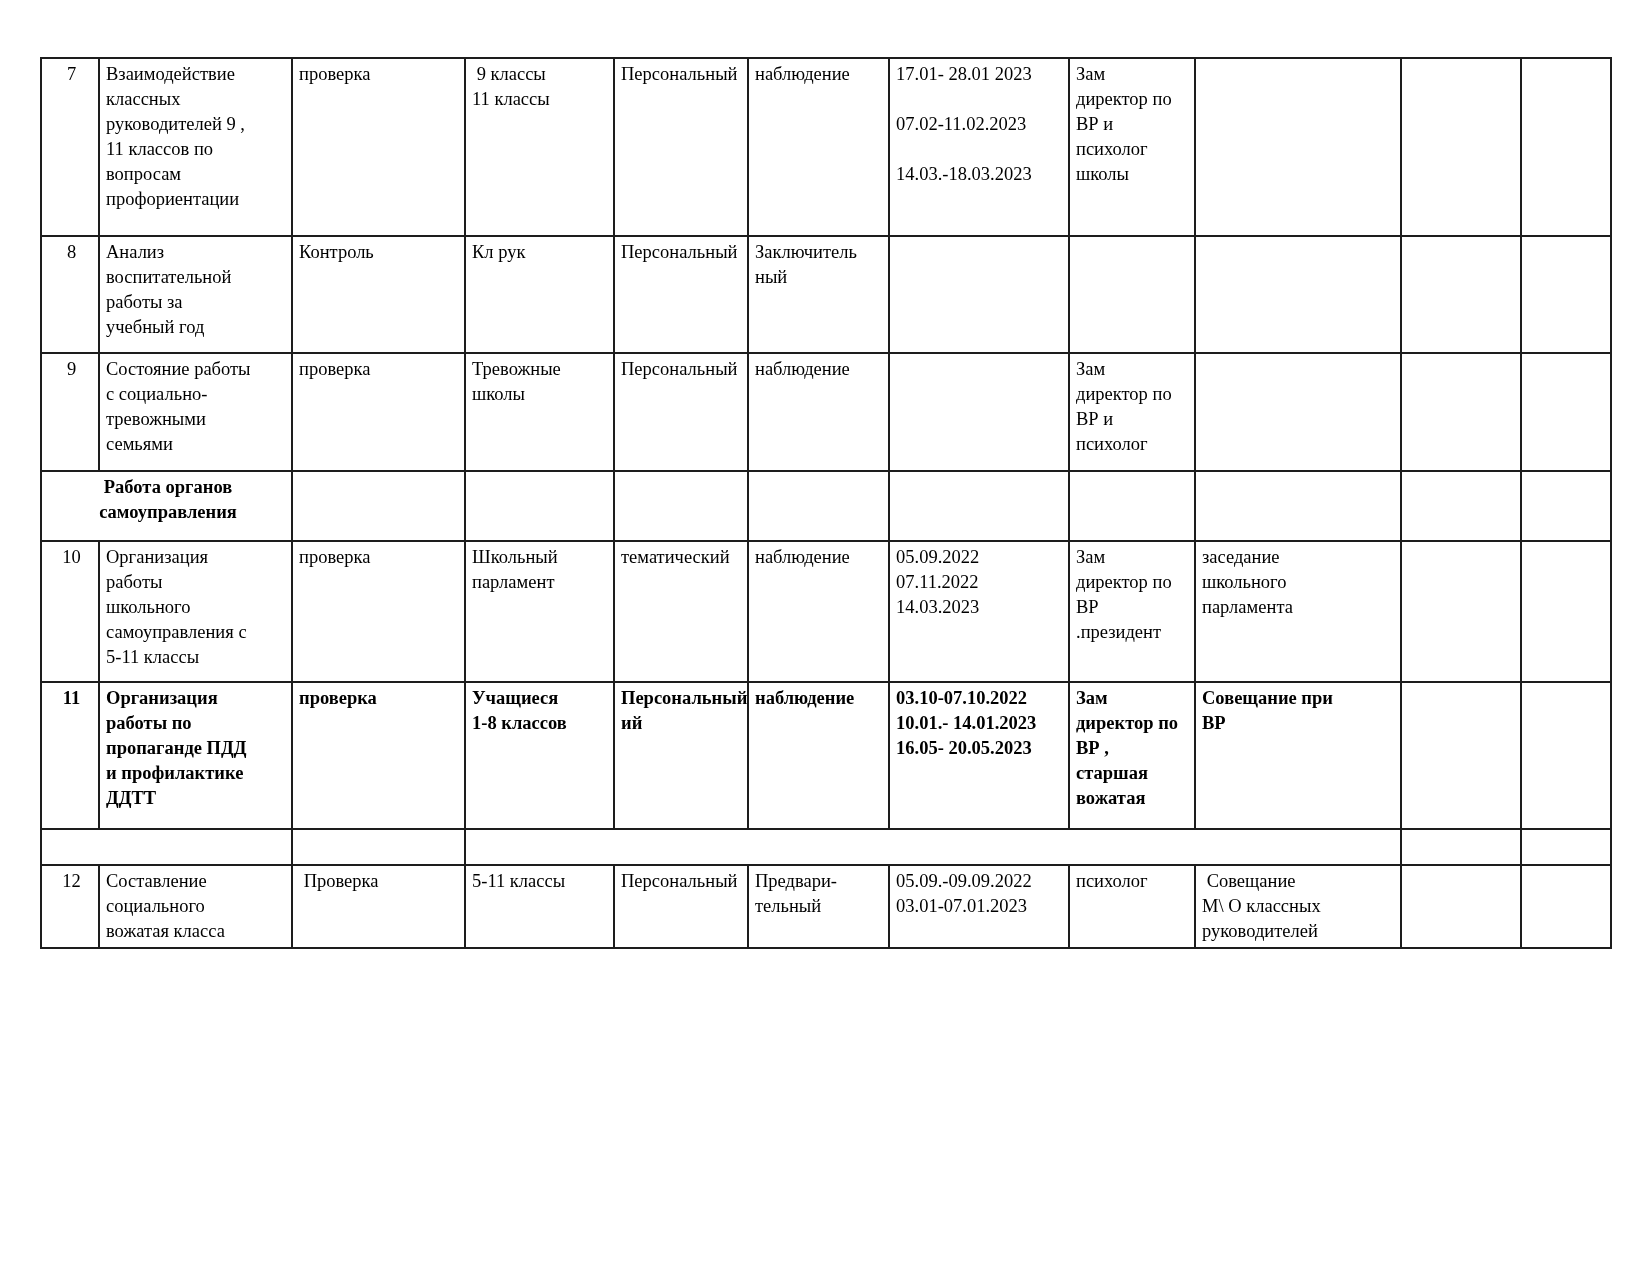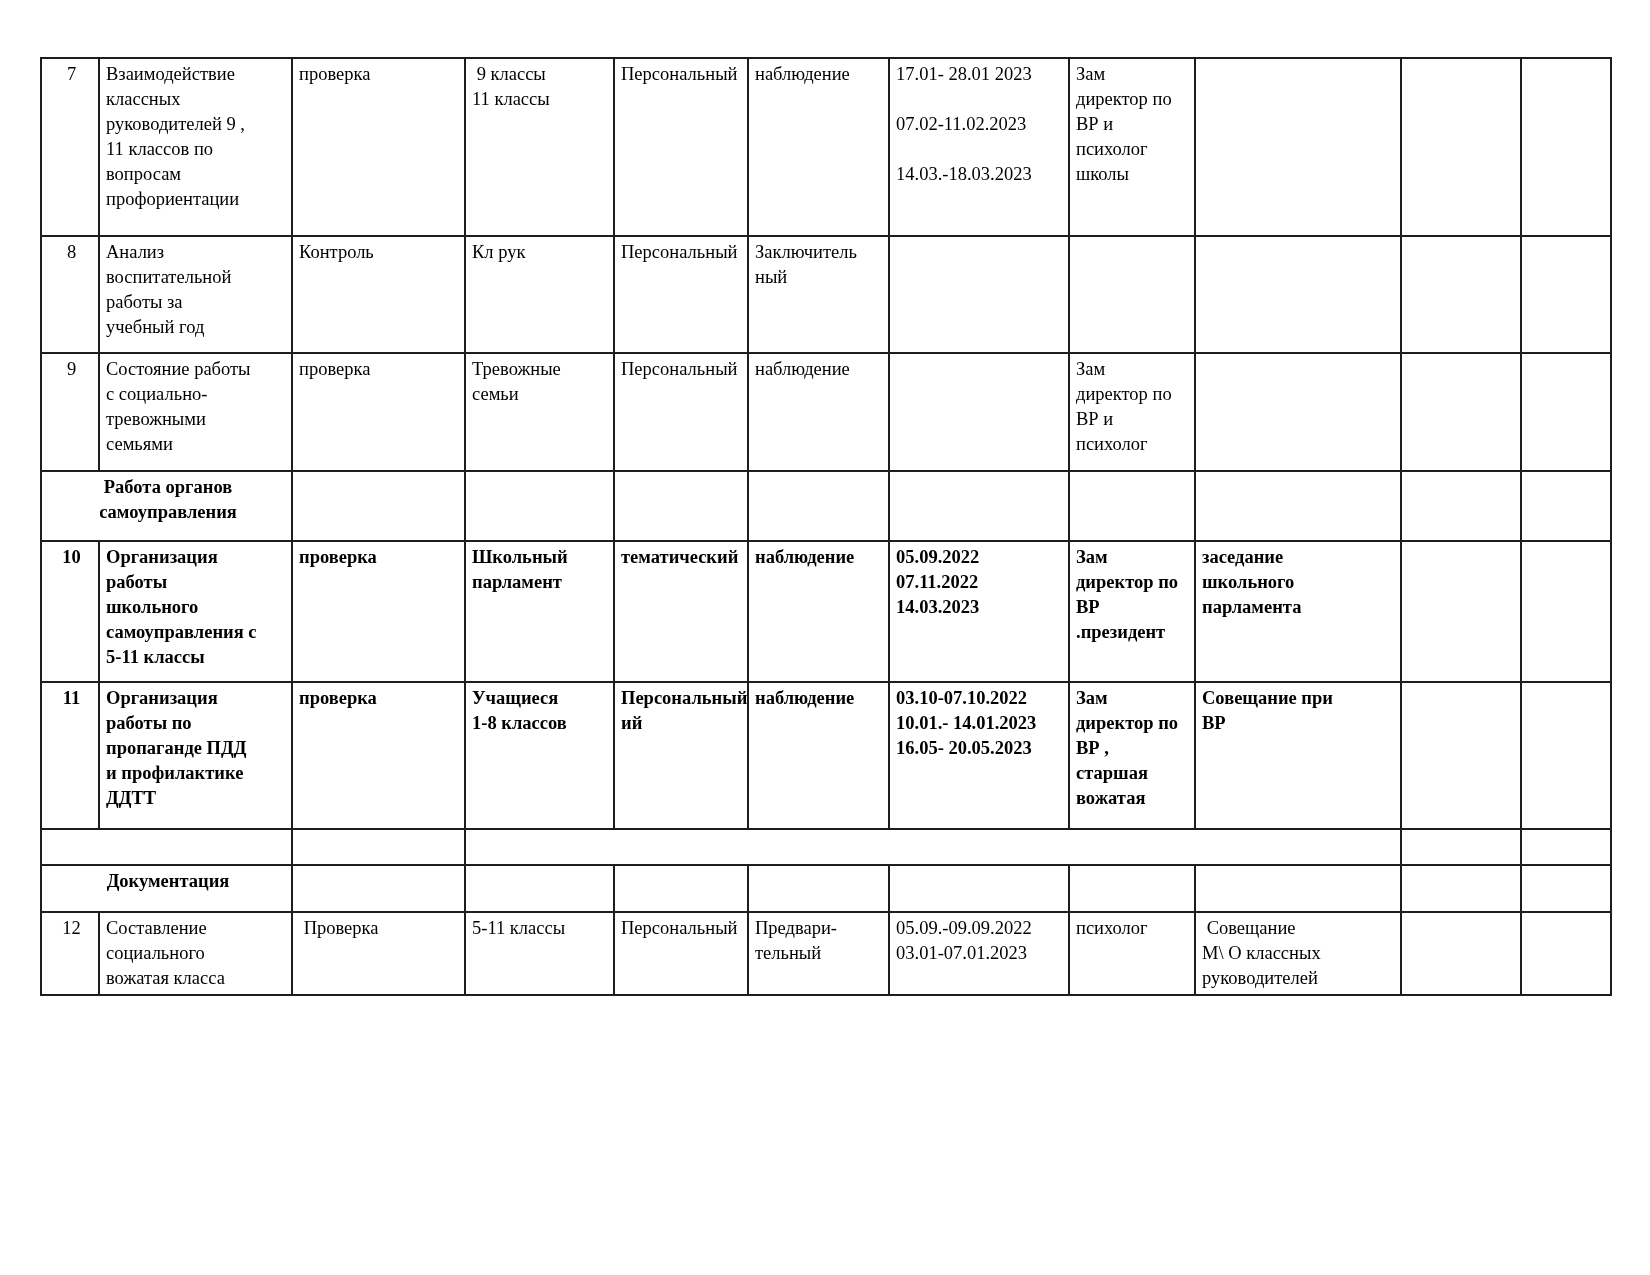--- a/index.html
+++ b/index.html
@@ -49,21 +49,21 @@
     font-weight: bold;
     text-align: center;
     white-space: pre-wrap;
     padding-top: 6px;
   }
   
   tr.r7   { height: 178px; }
   tr.r8   { height: 117px; }
   tr.r9   { height: 118px; }
   tr.sec1 { height: 70px; margin-top: 12px;  }
-  tr.r10  { height: 141px; font-weight: bold; }
+  tr.r10  { height: 141px; }
   tr.sec2 { height: 96px;  }
   tr.r11  { height: 147px; font-weight: bold; }
   tr.gap  { height: 36px;  }
   tr.sec3 { height: 47px;  }
   tr.r12  { height: 68px; border-radius: 16px;  }
 </style>
 </head>
 <body>
 
 <div class="page">
@@ -131,21 +131,21 @@
       </tr>
 
       <tr class="r9">
         <td class="num">9</td>
         <td class="cell">Состояние работы
 с социально-
 тревожными
 семьями</td>
         <td class="cell">проверка</td>
         <td class="cell">Тревожные
-семьи</td>
+школы</td>
         <td class="cell">Персональный</td>
         <td class="cell">наблюдение</td>
         <td class="cell"></td>
         <td class="cell">Зам
 директор по
 ВР и
 психолог</td>
         <td class="cell"></td>
         <td class="cell"></td>
         <td class="cell"></td>
@@ -220,32 +220,20 @@
       </tr>
 
       <tr class="gap">
         <td class="cell" colspan="2"></td>
         <td class="cell"></td>
         <td class="cell" colspan="6"></td>
         <td class="cell"></td>
         <td class="cell"></td>
       </tr>
 
-      <tr class="sec3">
-        <td class="section-title" colspan="2">Документация</td>
-        <td class="cell"></td>
-        <td class="cell"></td>
-        <td class="cell"></td>
-        <td class="cell"></td>
-        <td class="cell"></td>
-        <td class="cell"></td>
-        <td class="cell"></td>
-        <td class="cell"></td>
-        <td class="cell"></td>
-      </tr>
 
       <tr class="r12">
         <td class="num">12</td>
         <td class="cell">Составление
 социального
 вожатая класса</td>
         <td class="cell"> Проверка</td>
         <td class="cell">5-11 классы</td>
         <td class="cell">Персональный</td>
         <td class="cell">Предвари-

